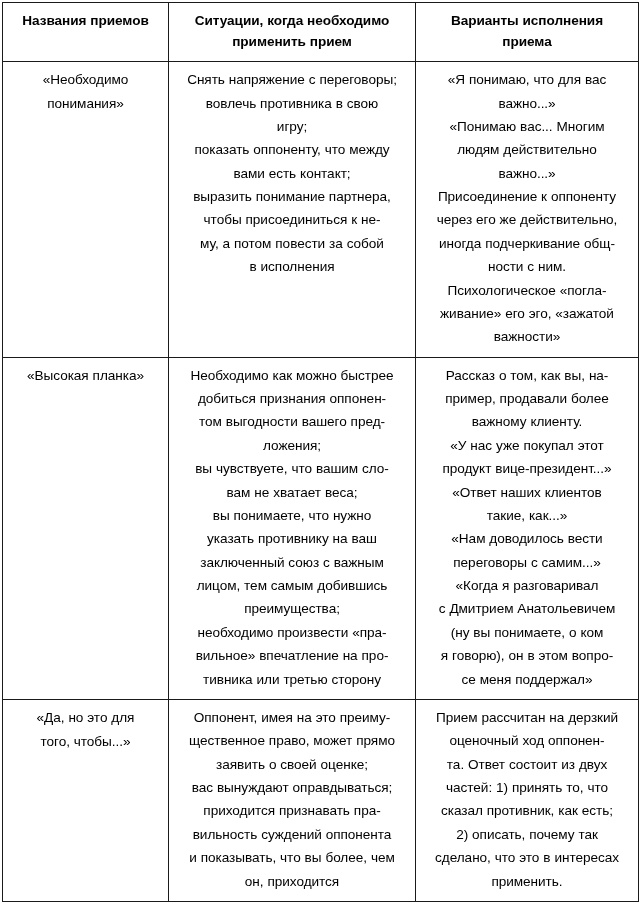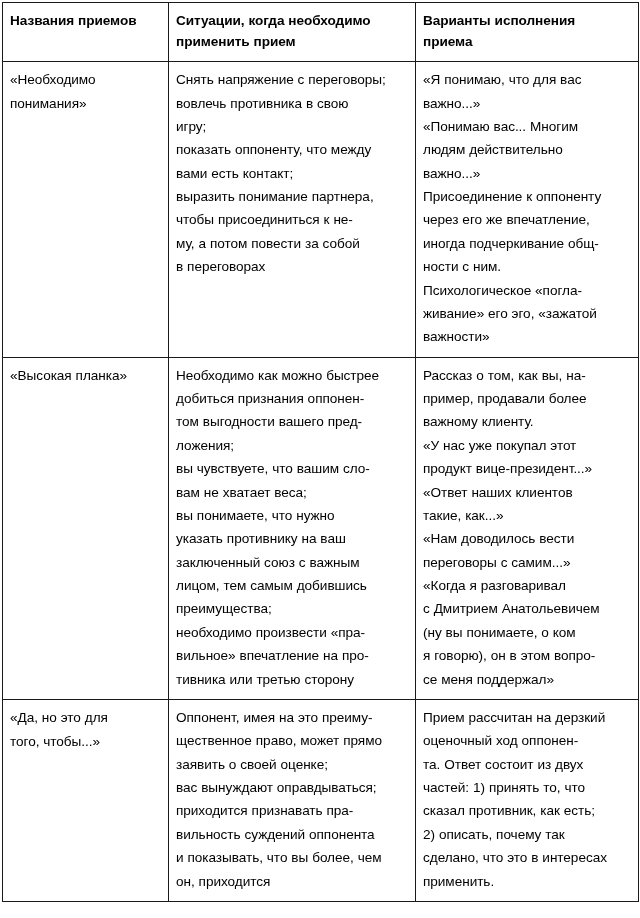--- a/index.html
+++ b/index.html
@@ -36,21 +36,21 @@
   table.tactics-table,
   table.tactics-table th,
   table.tactics-table td {
     border: 1px solid #1a1a1a;
   }
 
   table.tactics-table th,
   table.tactics-table td {
     vertical-align: top;
     padding: 6px 7px 8px 7px;
-    text-align: left;
+    text-align: center;
     font-size: 13.6px;
     line-height: 1.72;
     font-weight: normal;
     letter-spacing: -0.05px;
     word-spacing: 0.2px;
   }
 
   table.tactics-table thead th {
     font-weight: bold;
     font-size: 13.6px;
@@ -108,30 +108,30 @@
         </td>
         <td>
           <span class="cell-line">Снять напряжение с переговоры;</span>
           <span class="cell-line">вовлечь противника в свою</span>
           <span class="cell-line">игру;</span>
           <span class="cell-line">показать оппоненту, что между</span>
           <span class="cell-line">вами есть контакт;</span>
           <span class="cell-line">выразить понимание партнера,</span>
           <span class="cell-line">чтобы присоединиться к не-</span>
           <span class="cell-line">му, а потом повести за собой</span>
-          <span class="cell-line">в переговорах</span>
+          <span class="cell-line">в исполнения</span>
         </td>
         <td>
           <span class="cell-line">«Я понимаю, что для вас</span>
           <span class="cell-line">важно...»</span>
           <span class="cell-line">«Понимаю вас... Многим</span>
           <span class="cell-line">людям действительно</span>
           <span class="cell-line">важно...»</span>
           <span class="cell-line">Присоединение к оппоненту</span>
-          <span class="cell-line">через его же впечатление,</span>
+          <span class="cell-line">через его же действительно,</span>
           <span class="cell-line">иногда подчеркивание общ-</span>
           <span class="cell-line">ности с ним.</span>
           <span class="cell-line">Психологическое «погла-</span>
           <span class="cell-line">живание» его эго, «зажатой</span>
           <span class="cell-line">важности»</span>
         </td>
       </tr>
 
       <tr>
         <td class="name-cell">

